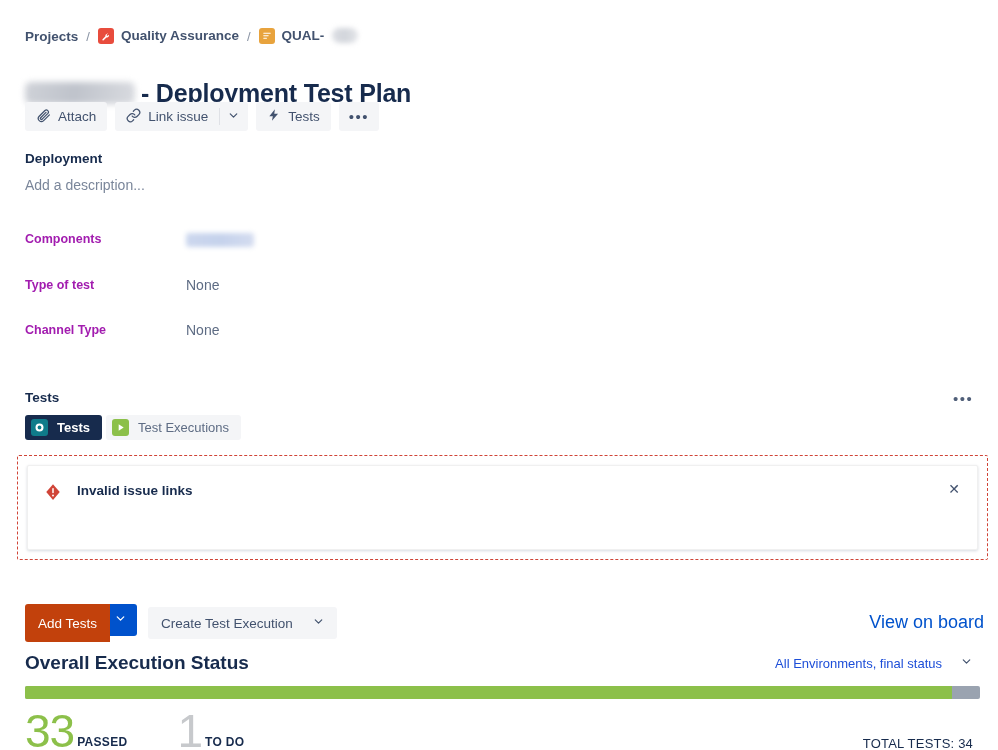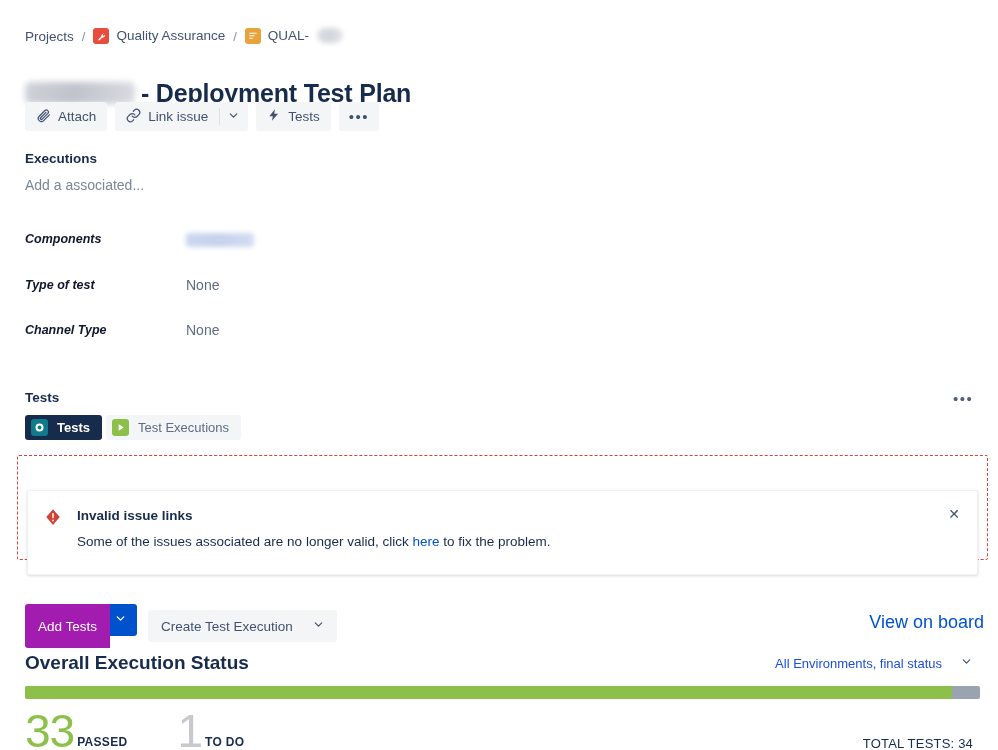--- a/index.html
+++ b/index.html
@@ -12,21 +12,21 @@
     overflow: hidden;
   }
   .page { position: relative; width: 998px; height: 750px; background:#fff; }
 
   
   .breadcrumb {
     position:absolute; left:25px; top:28px;
     display:flex; align-items:center; gap:8px;
     font-size:13.5px; color:#5e6c84;
   }
-  .bc-link { color:#42526e; text-decoration:none; cursor:pointer; }
+  .bc-link { color:#42526e; text-decoration:none; cursor:pointer;font-weight:bold; }
   .bc-sep { color:#8993a4; font-size:13px; }
   .bc-item { display:flex; align-items:flex-start; gap:7px; }
   .proj-icon {
     width:16px; height:16px; border-radius:3px;
     background:#e84c3d; display:flex; align-items:center; justify-content:center;
     flex:0 0 auto;
   }
   .test-icon {
     width:16px; height:16px; border-radius:3px;
     background:#e8a33d; display:flex; align-items:center; justify-content:center;
@@ -87,21 +87,21 @@
     position:absolute; left:25px; top:177px;
     font-size:14px; color:#7a869a; cursor:text;
   }
 
   
   .field {
     position:absolute; left:25px; width:420px;
     display:flex; align-items:flex-start;
     font-size:12.5px;
   }
-  .field-label { width:161px; font-weight:700; color:#0f172a; padding-top:1px;font-style:italic; }
+  .field-label { width:161px; font-weight:700; color:#a21caf; padding-top:1px; }
   .field-value { font-size:14px; color:#42526e; }
   .field-value.none { color:#5e6c84; }
   .comp-redact { width:68px; height:14px; border-radius:3px;
     background:linear-gradient(90deg,#ccd7ee,#c5d2ec,#d4dcf0); filter:blur(2.6px);
     display:inline-block; margin-top:2px; }
 
   
   .tests-header { position:absolute; left:25px; top:390px; font-size:13.5px; font-weight:700; color:#172b4d; }
   .tests-more {
     position:absolute; right:20px; top:385px;
@@ -125,21 +125,21 @@
   
   .banner-outer {
     position:absolute; left:17px; top:455px; width:971px; height:105px;
     border:1.5px dashed #d04437; border-radius:2px;
     padding:9px; background:#ffffff;
   }
   .banner-inner {
     width:100%; height:100%; background:#ffffff;
     border:1px solid #f0f0f0; border-radius:2px;
     box-shadow:0 1px 3px rgba(9,30,66,0.16);
-    position:relative; padding:14px 16px 14px 16px;margin-top:25px;
+    position:relative; padding:14px 16px 14px 16px;
   }
   .banner-icon { position:absolute; left:16px; top:17px; width:18px; height:18px; }
   .banner-title {
     position:absolute; left:49px; top:17px;
     font-size:13.5px; font-weight:700; color:#172b4d;
   }
   .banner-body {
     position:absolute; left:49px; top:43px;
     font-size:13.5px; color:#172b4d;
   }
@@ -148,21 +148,21 @@
     position:absolute; right:12px; top:12px; width:22px; height:22px;
     border:none; background:transparent; cursor:pointer;
     color:#42526e; font-size:14px; display:flex; align-items:center; justify-content:center;
     border-radius:3px; font-family:inherit;
   }
 
   
   .actions { position:absolute; left:25px; top:604px; display:flex; align-items:center; gap:11px; }
   .btn-primary-split { display:inline-flex; align-items:stretch; }
   .btn-primary {
-    height:44px; border:none; background:#a21caf; color:#ffffff;
+    height:38px; border:none; background:#c2410c; color:#ffffff;
     font-family:inherit; font-size:13.5px; font-weight:500;
     padding:0 13px; cursor:pointer;
     border-radius:3px 0 0 3px;
   }
   .btn-primary-caret {
     height:32px; border:none; background:#0052cc; color:#ffffff;
     padding:0 10px 0 4px; cursor:pointer; border-radius:0 3px 3px 0;
     display:flex; align-items:center;
   }
   .btn-subtle-split { display:inline-flex; align-items:flex-end; }
@@ -284,22 +284,22 @@
         </svg>
       </span>
       <span>Tests</span>
     </button>
 
     <button class="btn btn-more">
       <span>•••</span>
     </button>
   </div>
 
-  <div class="sec-label desc-label">Executions</div>
-  <div class="desc-placeholder">Add a associated...</div>
+  <div class="sec-label desc-label">Deployment</div>
+  <div class="desc-placeholder">Add a description...</div>
 
   <div class="field" style="top:231px">
     <div class="field-label">Components</div>
     <div class="field-value">
       <span class="comp-redact"></span>
     </div>
   </div>
 
   <div class="field" style="top:277px">
     <div class="field-label">Type of test</div>
@@ -338,23 +338,20 @@
   <div class="banner-outer">
     <div class="banner-inner">
       <span class="banner-icon">
         <svg width="18" height="18" viewBox="0 0 24 24">
           <path d="M12 1.5L21 12l-9 10.5L3 12 12 1.5z" fill="#d04437"></path>
           <rect x="11" y="6.5" width="2" height="7" rx="1" fill="#fff"></rect>
           <circle cx="12" cy="16.6" r="1.25" fill="#fff"></circle>
         </svg>
       </span>
       <div class="banner-title">Invalid issue links</div>
-      <div class="banner-body">
-        <span>Some of the issues associated are no longer valid, click </span><a class="banner-link">here</a><span> to fix the problem.</span>
-      </div>
       <button class="banner-close">
         <span>✕</span>
       </button>
     </div>
   </div>
 
   <div class="actions">
     <span class="btn-primary-split">
       <button class="btn-primary">Add Tests</button>
       <button class="btn-primary-caret">

